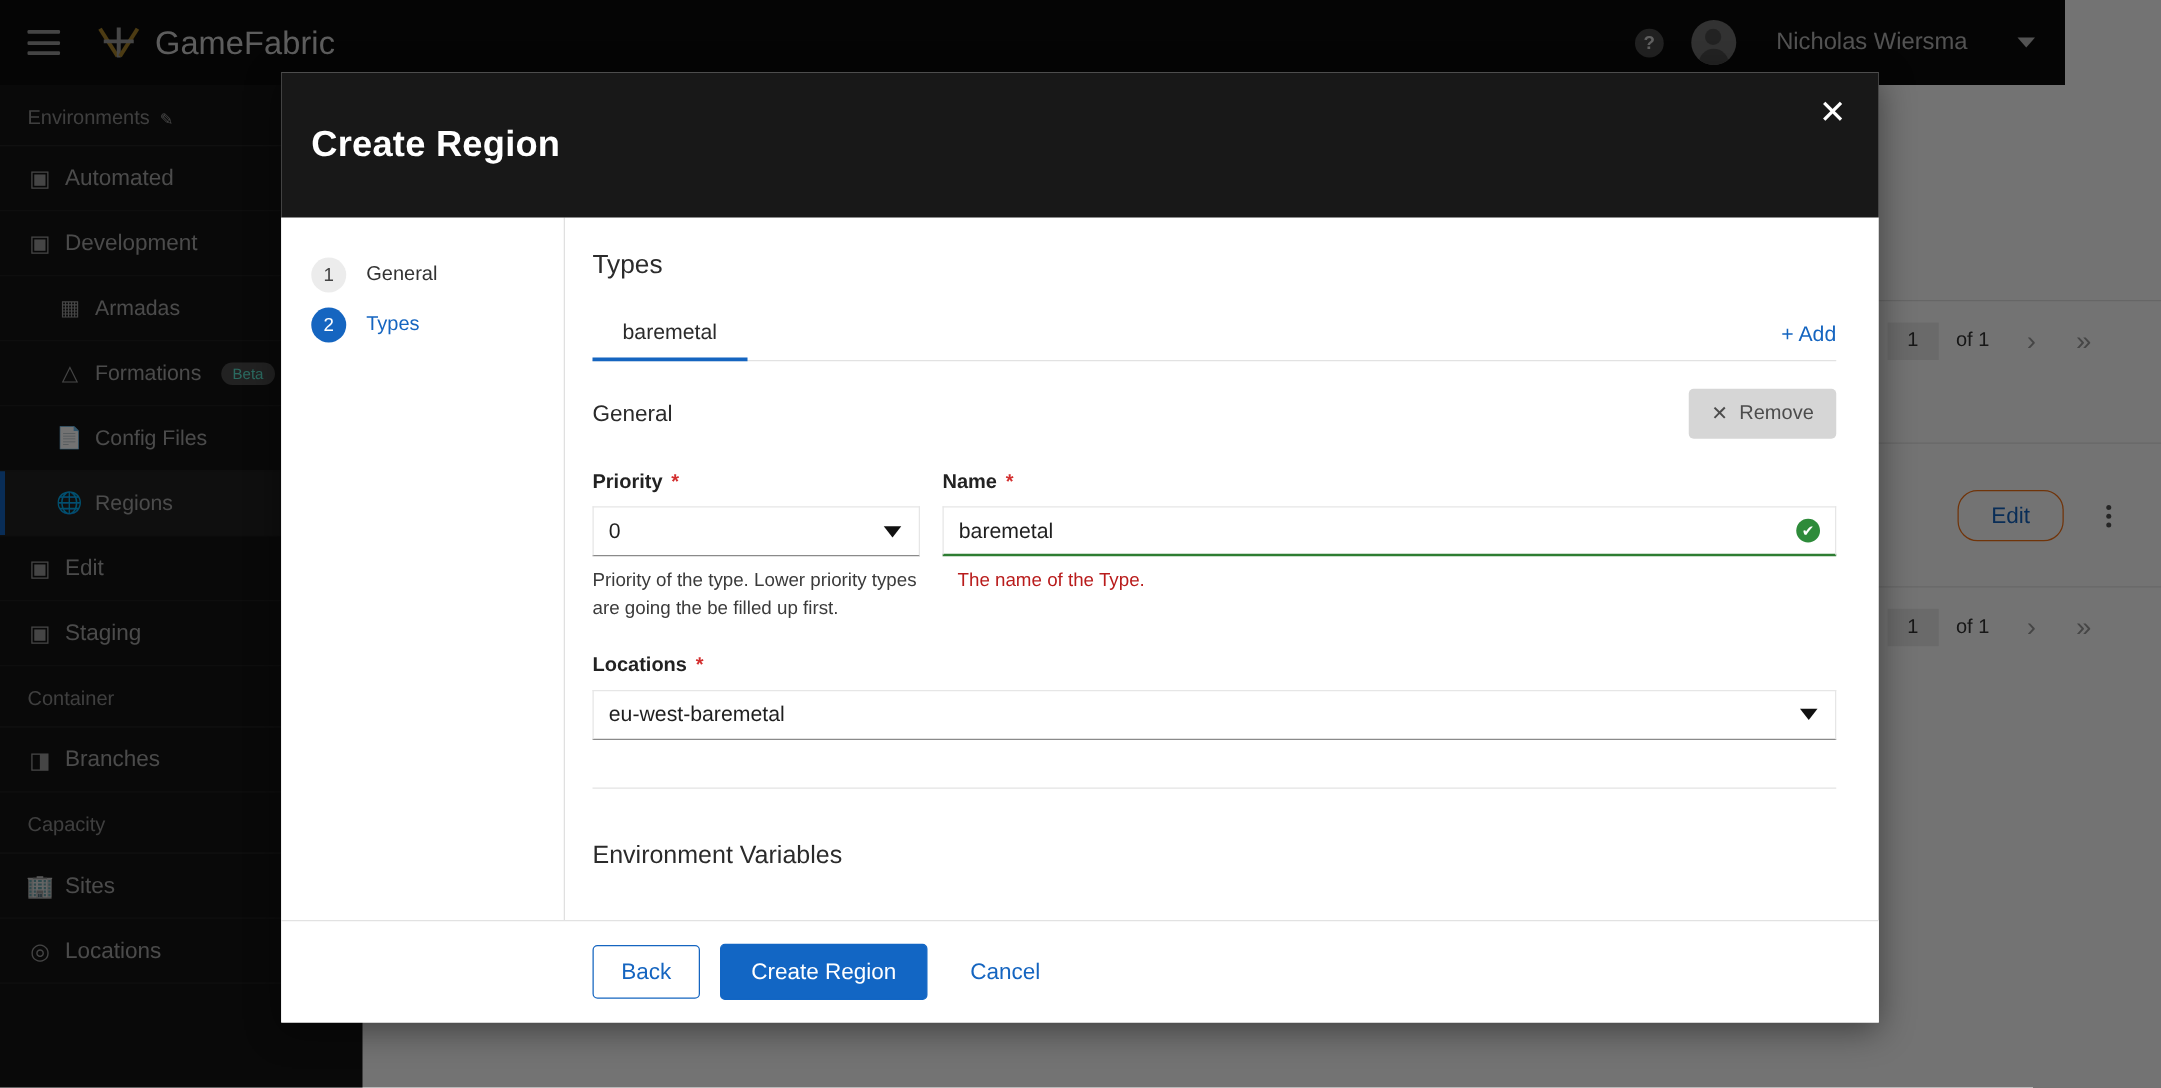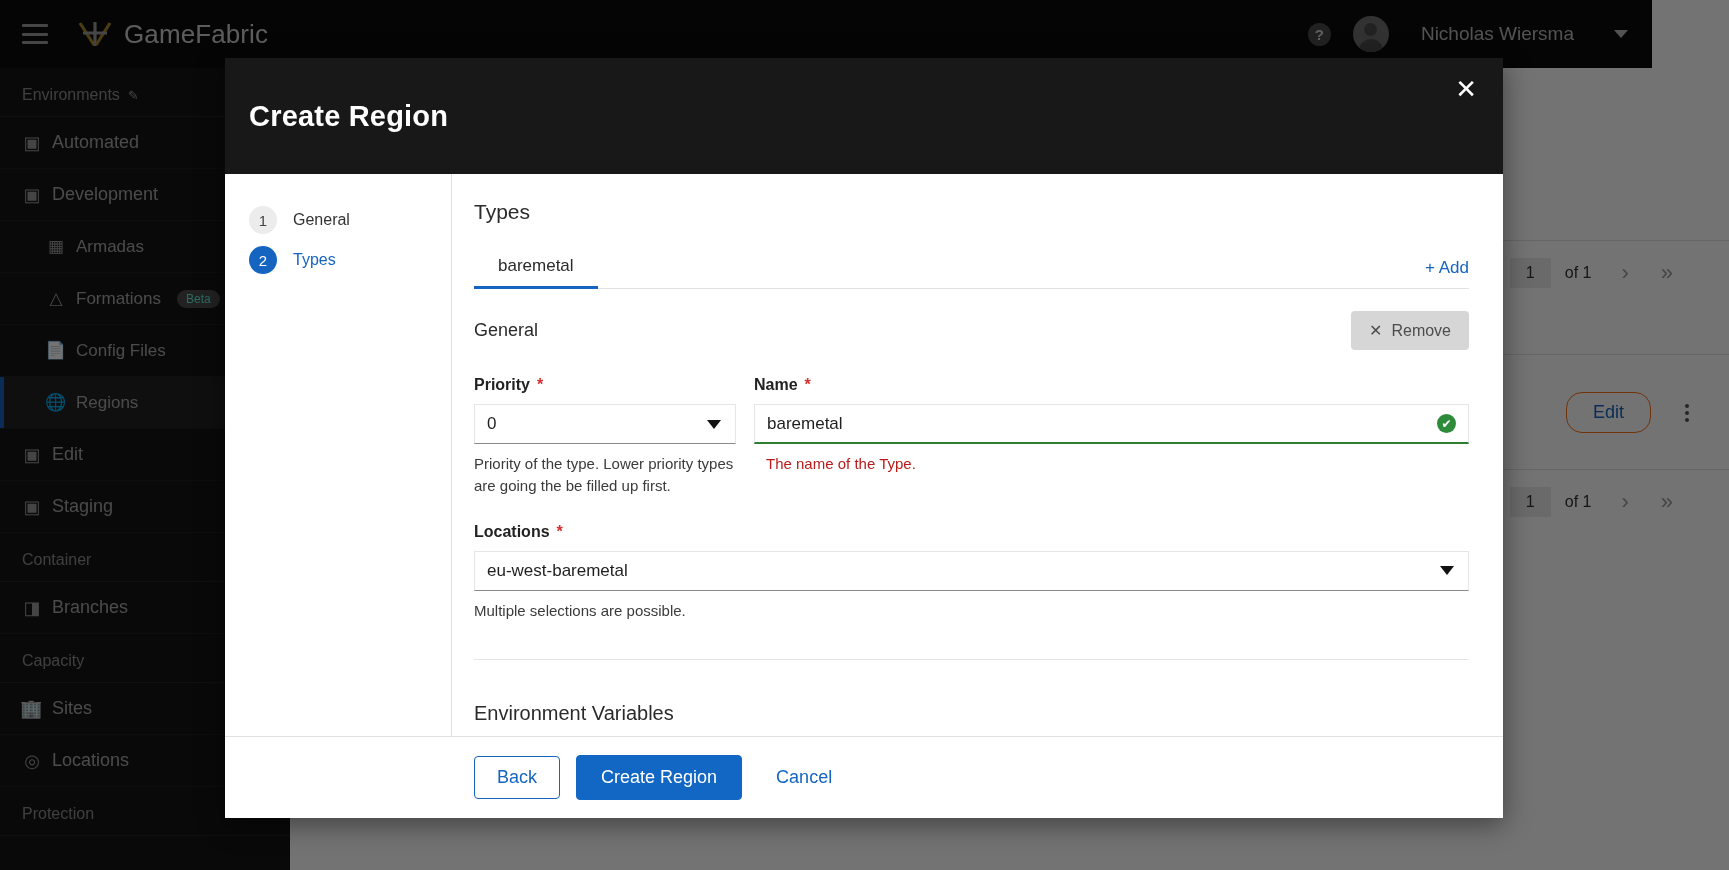--- a/index.html
+++ b/index.html
@@ -253,23 +253,20 @@
     </div>
     <div class="side-item">
       <span class="side-ic">🏢</span>
       <span>Sites</span>
     </div>
     <div class="side-item">
       <span class="side-ic">◎</span>
       <span>Locations</span>
     </div>
 
-    <div class="side-section">
-      <span>Protection</span>
-    </div>
   </div>
 
   <div class="overlay"></div>
 
   <div class="topbar">
     <div class="hamburger">
         <span></span>
         <span></span>
         <span></span>
       </div>
@@ -356,21 +353,20 @@
 
         <div class="field-full">
           <div class="flabel">
             <span>Locations</span>
             <span class="req">*</span>
           </div>
           <div class="ctrl">
             <span class="ctrl-text">eu-west-baremetal</span>
             <span class="sel-arrow"></span>
           </div>
-          <div class="hint">Multiple selections are possible.</div>
         </div>
 
         <div class="rule"></div>
         <div class="cut-head">Environment Variables</div>
       </div>
     </div>
 
     <div class="modal-foot">
       <div class="foot-inner">
         <button class="btn btn-back">Back</button>

